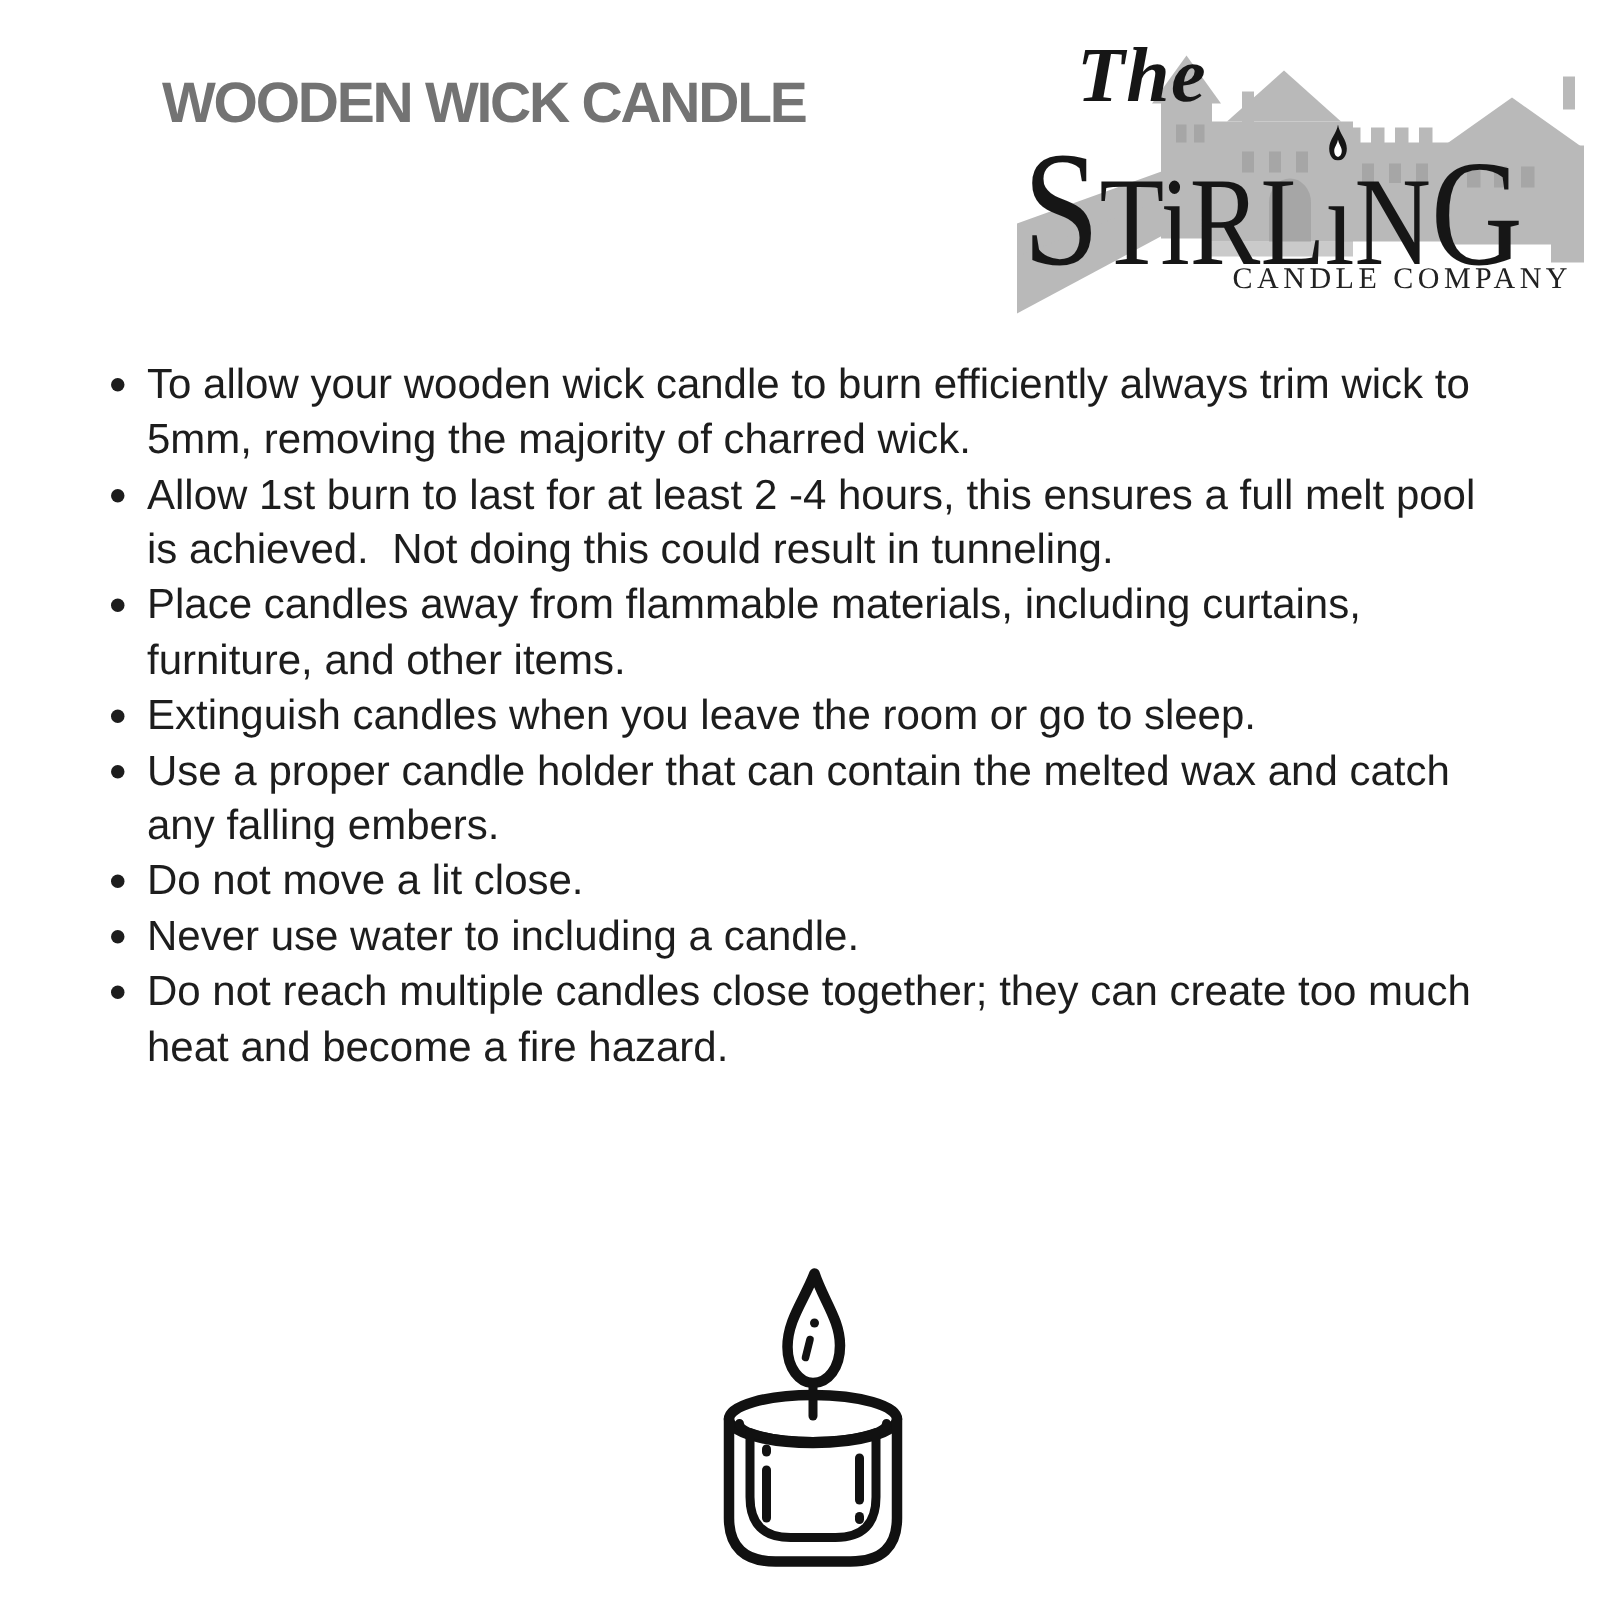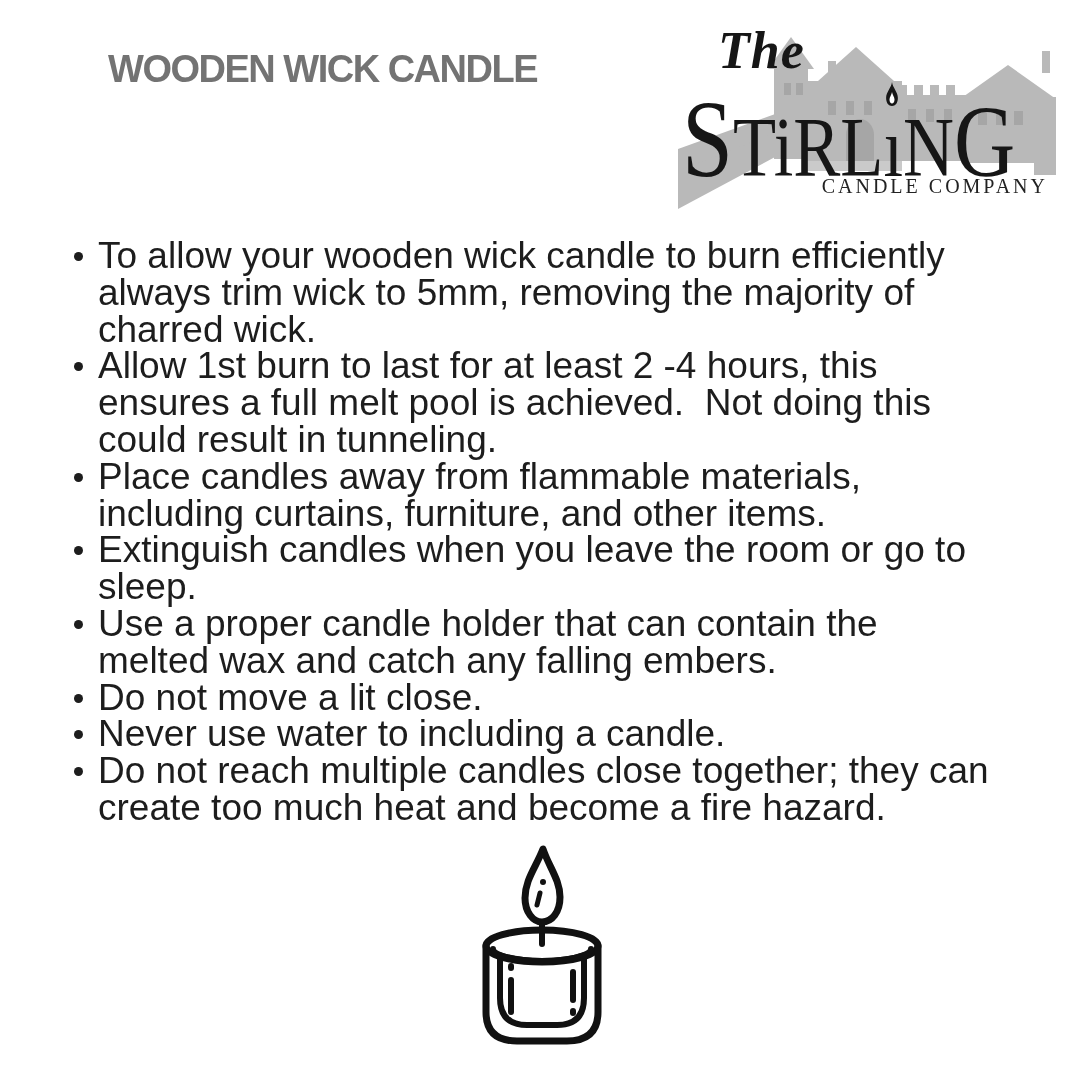--- a/index.html
+++ b/index.html
@@ -81,21 +81,21 @@
 
   
   .care-list {
     position: absolute;
     left: 62px;
     top: 238px;
     width: 900px;
     margin: 0;
     padding: 0 0 0 36px;
     list-style: none;
-    font-size: 37px;
+    font-size: 28px;
     line-height: 36.8px;
     color: #1d1d1d;
   }
   .care-list li {
     position: relative;
     white-space: pre-wrap;
   }
   .care-list li::before {
     content: "";
     position: absolute;

